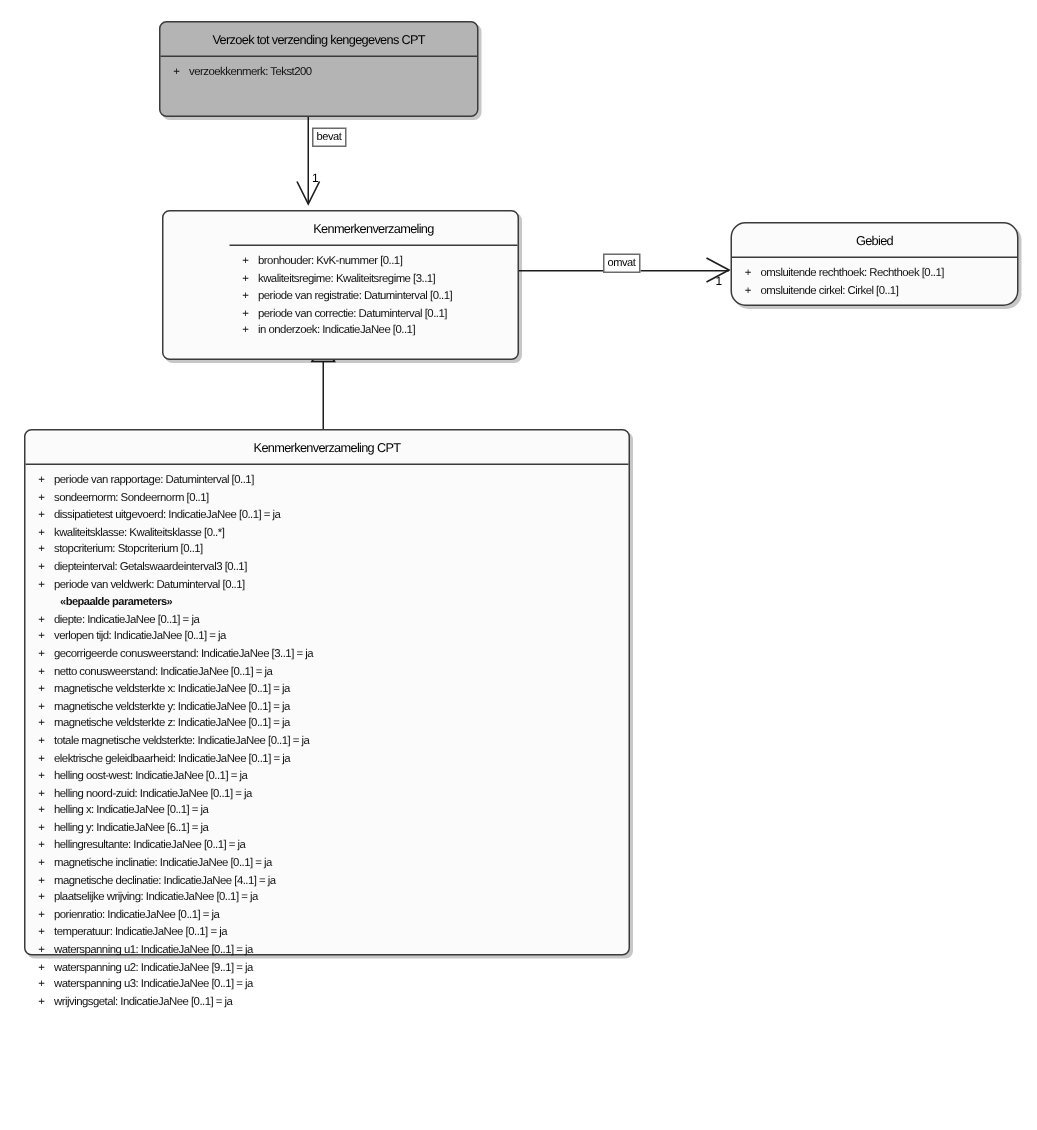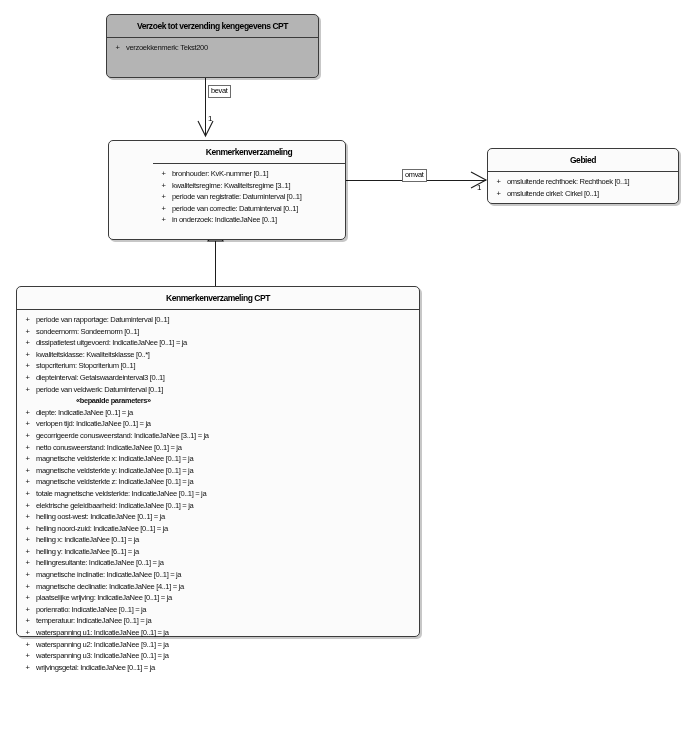--- a/index.html
+++ b/index.html
@@ -28,21 +28,21 @@
     border-radius: 5px;
     background: #fbfbfb;
     box-shadow: 2px 2px 0 rgba(0,0,0,0.22);
     z-index: 5;
   }
   .uml-class.shaded {
     background: #b4b4b4;
   }
   .uml-name {
     text-align: center;
-    font-weight: bold;
+    font-weight: normal;
     font-size: 8.5px;
     letter-spacing: -0.45px;
     color: #000000;
     padding: 6px 4px 6px 4px;
     border-bottom: 1px solid #3b3b3b;
     white-space: nowrap;
     overflow: hidden;
   }
   .uml-attrs {
     padding: 4px 2px 5px 2px;
@@ -67,21 +67,21 @@
   .attr .sig {
     flex: 1 1 auto;
     overflow: hidden;
     text-overflow: clip;
   }
   .attr.stereotype {
     font-weight: bold;
     font-size: 7.4px;
   }
   .attr.stereotype .vis { visibility: hidden; }
-  .attr.stereotype .sig { padding-left: 4px; margin-left: 36px; }
+  .attr.stereotype .sig { padding-left: 4px; }
 
   
   .edge {
     position: absolute;
     background: #1d1d1d;
     z-index: 2;
   }
   .edge.v { width: 1px; }
   .edge.h { height: 1px; }
 
@@ -166,21 +166,21 @@
         <span class="vis">+</span>
         <span class="sig">periode van correctie: Datuminterval [0..1]</span>
       </div>
       <div class="attr">
         <span class="vis">+</span>
         <span class="sig">in onderzoek: IndicatieJaNee [0..1]</span>
       </div>
     </div>
   </div>
 
-  <div class="uml-class" style="left:487px; top:148px; width:192px; height:56px;">
+  <div class="uml-class" style="left:487px; top:148px; width:192px; height:56px;border-radius:10px;">
     <div class="uml-name">Gebied</div>
     <div class="uml-attrs">
       <div class="attr">
         <span class="vis">+</span>
         <span class="sig">omsluitende rechthoek: Rechthoek [0..1]</span>
       </div>
       <div class="attr">
         <span class="vis">+</span>
         <span class="sig">omsluitende cirkel: Cirkel [0..1]</span>
       </div>

